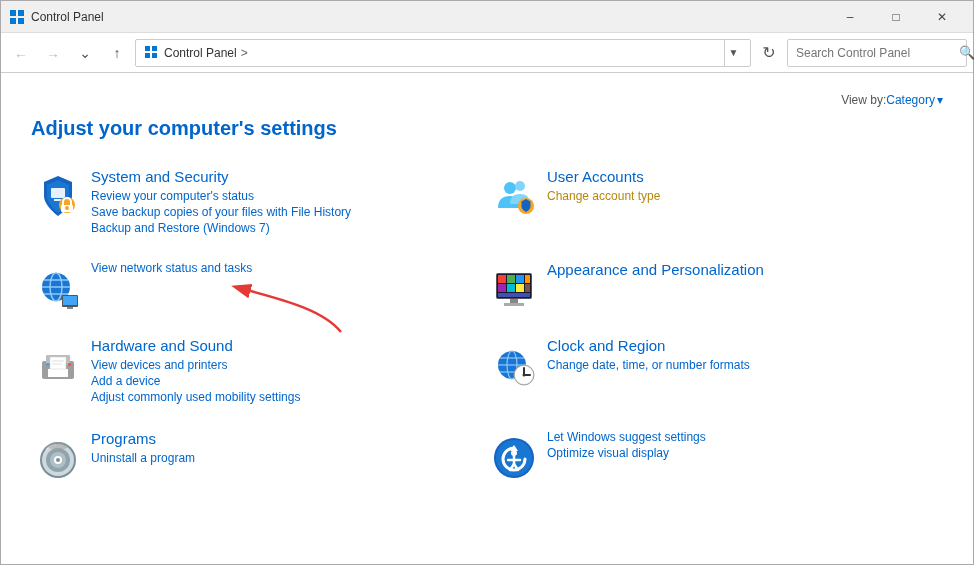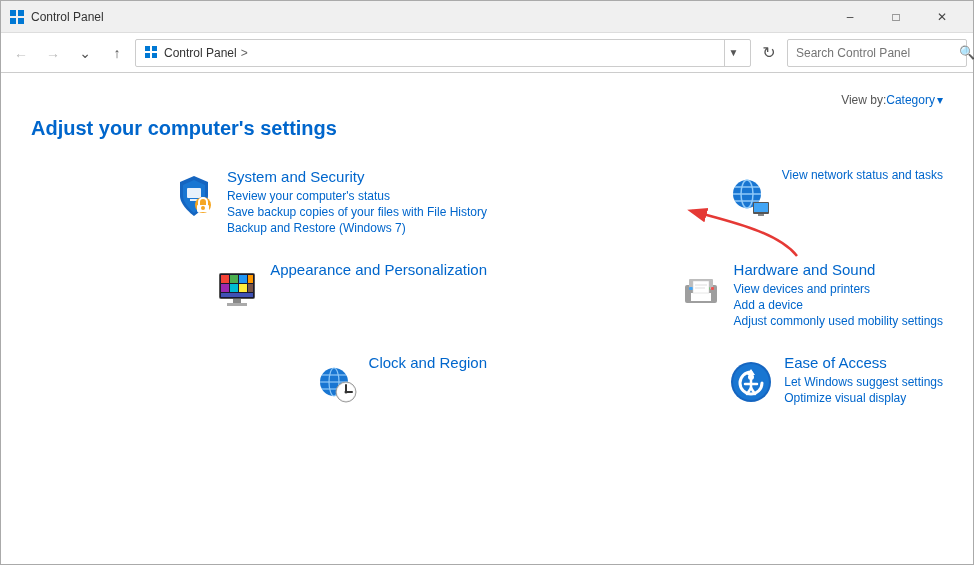--- a/index.html
+++ b/index.html
@@ -170,21 +170,20 @@
     .categories-grid {
       display: grid;
       grid-template-columns: 1fr 1fr;
       gap: 0;
     }
     .category-item {
       display: flex;
       align-items: flex-start;
       padding: 8px 0 16px 0;
       gap: 6px;
-      justify-content: flex-end;
     }
     .category-icon-wrap {
       width: 54px;
       min-width: 54px;
       display: flex;
       align-items: center;
       justify-content: center;
       padding-top: 4px;
     }
     .category-text {}
@@ -294,20 +293,38 @@
           </svg>
         </div>
         <div class="category-text">
           <a class="category-title">System and Security</a>
           <a class="category-link">Review your computer's status</a>
           <a class="category-link">Save backup copies of your files with File History</a>
           <a class="category-link">Backup and Restore (Windows 7)</a>
         </div>
       </div>
 
+      <div class="category-item">
+        <div class="category-icon-wrap">
+          <svg width="48" height="48" viewBox="0 0 48 48">
+
+            <circle cx="20" cy="16" r="6" fill="#4fc3f7"></circle>
+            <path d="M8 36 C8 28 12 24 20 24 C28 24 32 28 32 36" fill="#4fc3f7"></path>
+            <circle cx="30" cy="14" r="5" fill="#81d4fa"></circle>
+            <path d="M20 32 C20 26 23 22 30 22 C37 22 40 26 40 32" fill="#81d4fa"></path>
+
+            <circle cx="36" cy="34" r="8" fill="#f5a623"></circle>
+            <path d="M36 27 L40.5 29.5 L40.5 34.5 C40.5 37.5 36 40 36 40 C36 40 31.5 37.5 31.5 34.5 L31.5 29.5 Z" fill="#1565c0"></path>
+          </svg>
+        </div>
+        <div class="category-text">
+          <a class="category-title">User Accounts</a>
+          <a class="category-link gold">Change account type</a>
+        </div>
+      </div>
 
       <div class="category-item">
         <div class="category-icon-wrap">
           <svg width="48" height="48" viewBox="0 0 48 48">
 
             <circle cx="22" cy="22" r="14" fill="#1976d2"></circle>
             <ellipse cx="22" cy="22" rx="6" ry="14" fill="none" stroke="#90caf9" stroke-width="1.5"></ellipse>
             <line x1="8" y1="22" x2="36" y2="22" stroke="#90caf9" stroke-width="1.5"></line>
             <line x1="10" y1="15" x2="34" y2="15" stroke="#90caf9" stroke-width="1.5"></line>
             <line x1="10" y1="29" x2="34" y2="29" stroke="#90caf9" stroke-width="1.5"></line>
@@ -394,43 +411,64 @@
 
             <circle cx="34" cy="34" r="10" fill="#e0e0e0" stroke="#9e9e9e" stroke-width="1"></circle>
             <circle cx="34" cy="34" r="9" fill="white"></circle>
             <line x1="34" y1="34" x2="34" y2="27" stroke="#333" stroke-width="2" stroke-linecap="round"></line>
             <line x1="34" y1="34" x2="40" y2="34" stroke="#333" stroke-width="2" stroke-linecap="round"></line>
             <circle cx="34" cy="34" r="1.5" fill="#333"></circle>
           </svg>
         </div>
         <div class="category-text">
           <a class="category-title">Clock and Region</a>
-        </div>
-      </div>
-
+          <a class="category-link">Change date, time, or number formats</a>
+        </div>
+      </div>
+
+      <div class="category-item">
+        <div class="category-icon-wrap">
+          <svg width="48" height="48" viewBox="0 0 48 48">
+
+            <circle cx="24" cy="26" r="18" fill="#78909c"></circle>
+            <circle cx="24" cy="26" r="16" fill="#cfd8dc"></circle>
+            <circle cx="24" cy="26" r="12" fill="#90a4ae"></circle>
+            <circle cx="24" cy="26" r="8" fill="#b0bec5"></circle>
+            <circle cx="24" cy="26" r="4" fill="white"></circle>
+            <circle cx="24" cy="26" r="2" fill="#78909c"></circle>
+
+            <path d="M12 16 C14 13 18 11 22 11" stroke="white" stroke-width="1.5" fill="none" opacity="0.5"></path>
+
+            <ellipse cx="24" cy="12" rx="10" ry="4" fill="#9e9e9e" opacity="0.5"></ellipse>
+          </svg>
+        </div>
+        <div class="category-text">
+          <a class="category-title">Programs</a>
+          <a class="category-link">Uninstall a program</a>
+        </div>
+      </div>
 
       <div class="category-item">
         <div class="category-icon-wrap">
           <svg width="48" height="48" viewBox="0 0 48 48">
 
             <circle cx="24" cy="24" r="20" fill="#1565c0"></circle>
             <circle cx="24" cy="24" r="18" fill="#1976d2"></circle>
 
             <path d="M24 14 C18 14 13 19 13 25 C13 31 18 36 24 36 C30 36 35 31 35 25" stroke="white" stroke-width="3" fill="none" stroke-linecap="round"></path>
             <polygon points="24,11 20,17 28,17" fill="white"></polygon>
 
             <circle cx="24" cy="19" r="3" fill="white"></circle>
             <line x1="24" y1="22" x2="24" y2="30" stroke="white" stroke-width="2.5" stroke-linecap="round"></line>
             <line x1="18" y1="26" x2="30" y2="26" stroke="white" stroke-width="2.5" stroke-linecap="round"></line>
             <line x1="24" y1="30" x2="20" y2="36" stroke="white" stroke-width="2.5" stroke-linecap="round"></line>
             <line x1="24" y1="30" x2="28" y2="36" stroke="white" stroke-width="2.5" stroke-linecap="round"></line>
           </svg>
         </div>
         <div class="category-text">
-          <a class="category-title">Ease of Access</a>
           <a class="category-link">Let Windows suggest settings</a>
           <a class="category-link">Optimize visual display</a>
         </div>
       </div>
 
     </div>
   </div>
 </div>
 
 </body></html>

